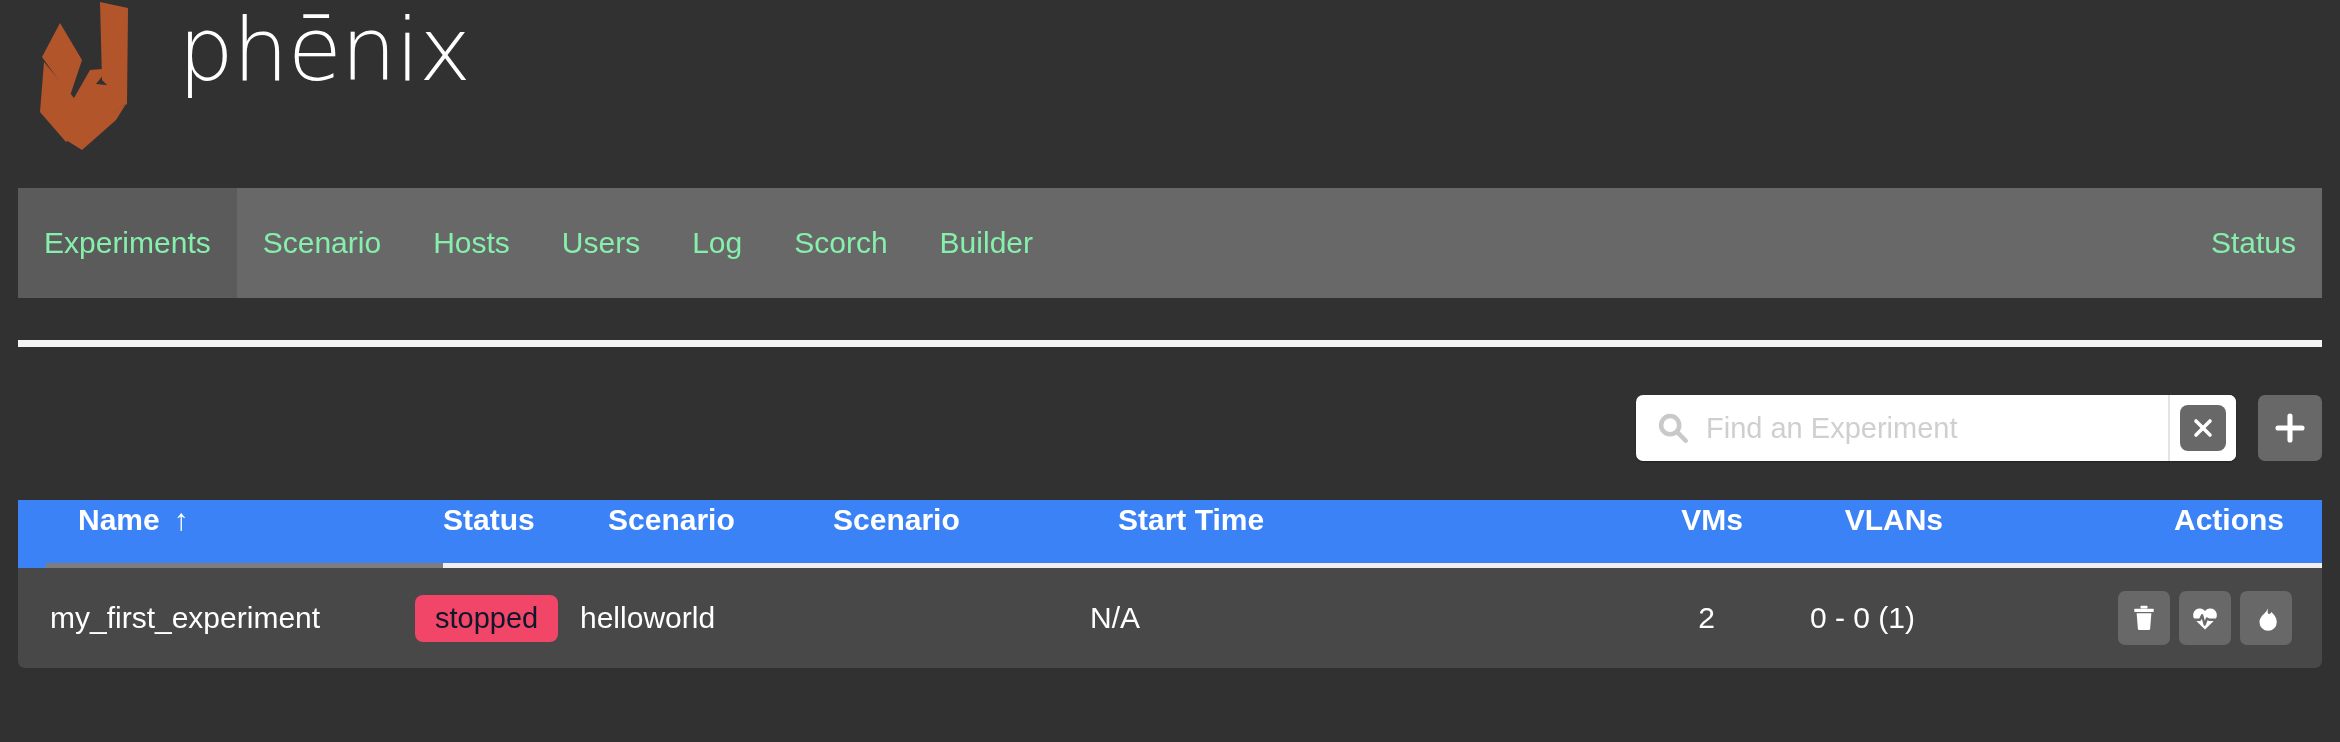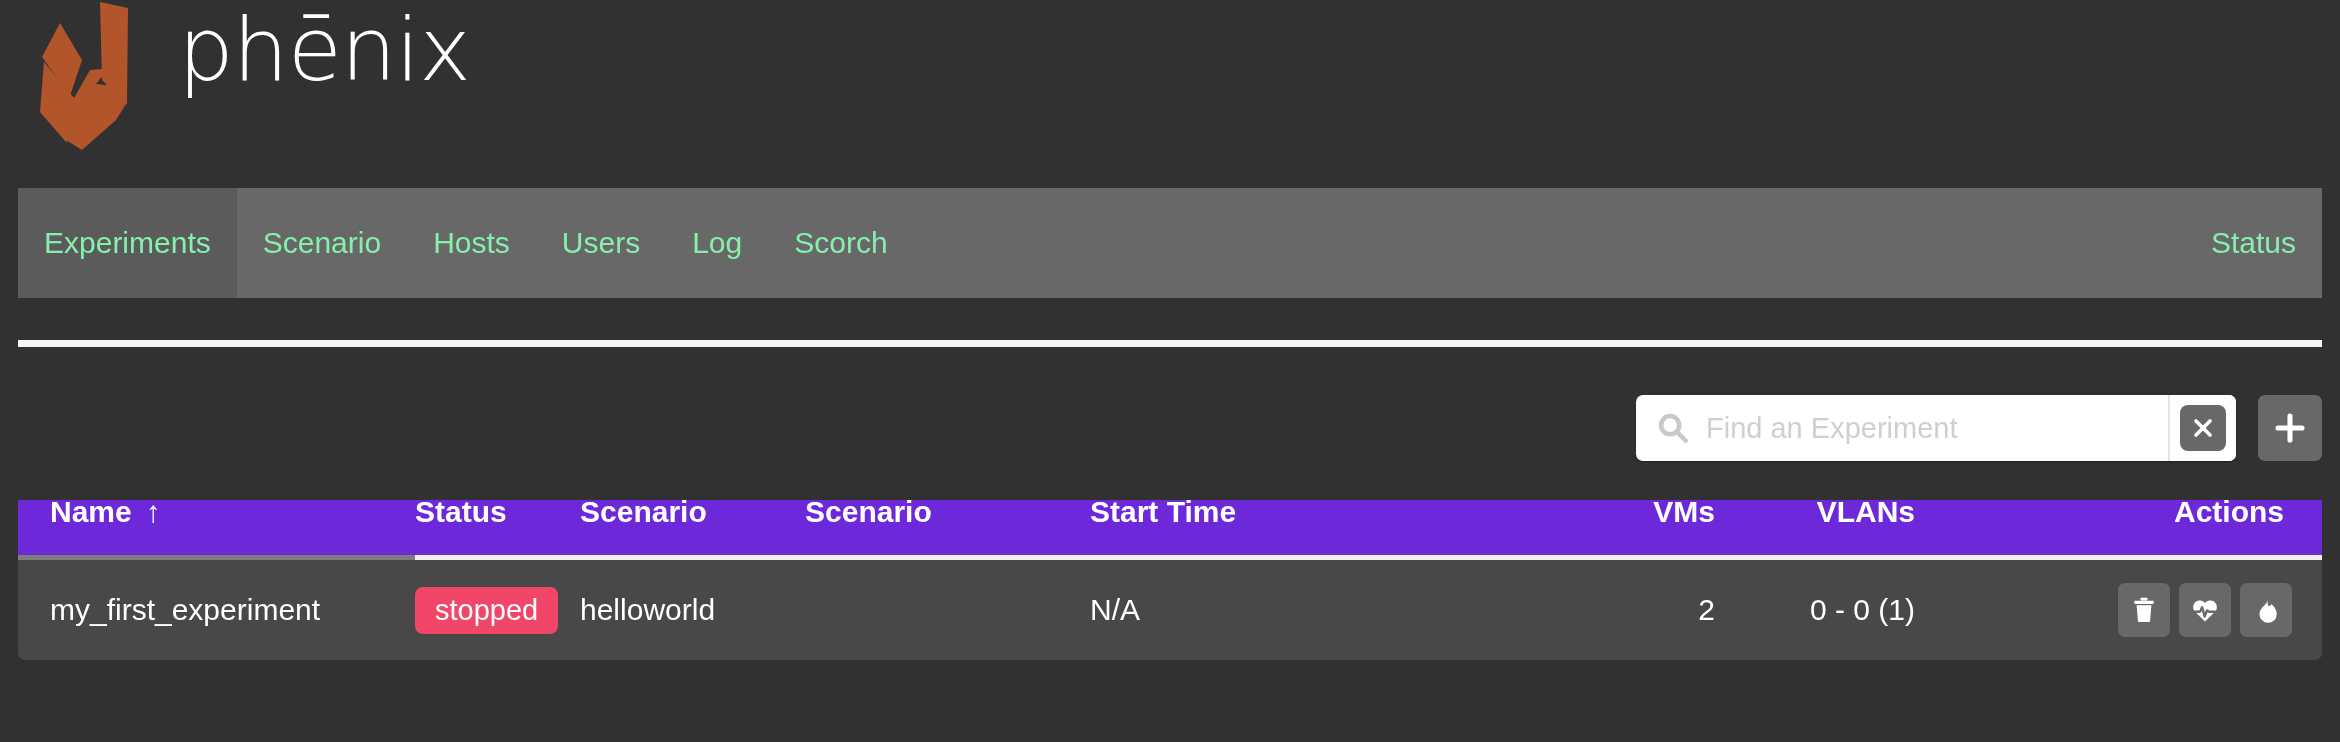--- a/index.html
+++ b/index.html
@@ -171,22 +171,23 @@
   
   .table {
     position: absolute;
     left: 18px;
     top: 500px;
     width: 2304px;
   }
   .thead {
     display: flex;
     align-items: flex-end;
-    height: 60px;
-    background: #6d28d9;
+    height: 68px;
+    background: #3b82f6;
+    padding-left: 28px;
   }
   .th {
     font-size: 30px;
     font-weight: bold;
     color: #ffffff;
     padding-bottom: 16px;
     white-space: nowrap;
     cursor: pointer;
     user-select: none;
     border-bottom: 5px solid #f0f0f0;
@@ -231,21 +232,21 @@
   .c-actions   { flex: 1 1 auto; justify-content: flex-end; padding-right: 30px; }
 
   .th.c-vms, .th.c-vlans { justify-content: flex-end; }
   .th.c-actions { justify-content: flex-end; padding-right: 38px; }
 
   .badge {
     display: inline-flex;
     align-items: center;
     justify-content: center;
     background: #f14668;
-    color: #ffffff;
+    color: #0f172a;
     border-radius: 8px;
     font-size: 29px;
     padding: 9px 20px;
     line-height: 1;
     white-space: nowrap;
   }
   .actions-group {
     display: flex;
     gap: 9px;
   }
@@ -294,20 +295,23 @@
     <span>Hosts</span>
   </div>
   <div class="nav-item">
     <span>Users</span>
   </div>
   <div class="nav-item">
     <span>Log</span>
   </div>
   <div class="nav-item">
     <span>Scorch</span>
+  </div>
+  <div class="nav-item">
+    <span>Builder</span>
   </div>
   <div class="nav-spacer"></div>
   <div class="nav-item">
     <span>Status</span>
   </div>
 </div>
 
 <div class="rule"></div>
 
 <div class="toolbar">

